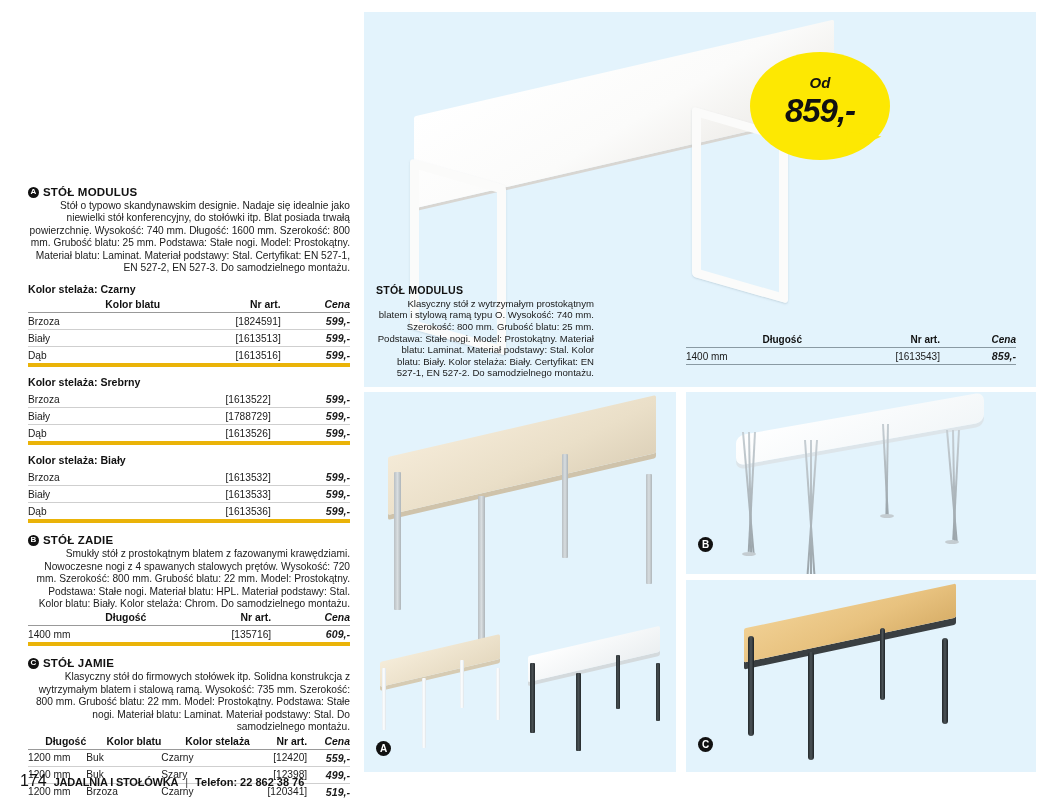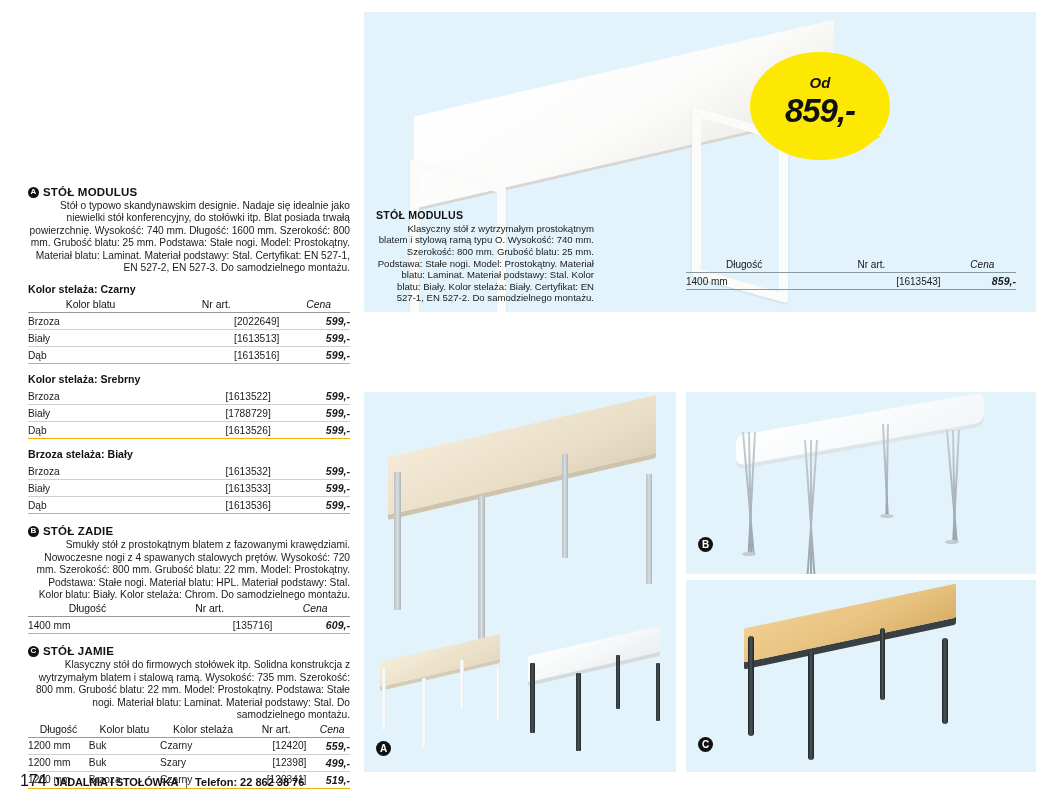--- a/index.html
+++ b/index.html
@@ -60,34 +60,34 @@
     margin: 9px 0 3px 0;
   }
 
   table.spec {
     width: 100%;
     border-collapse: collapse;
     font-size: 10.2px;
     margin-top: 1px;
   }
   table.spec th {
-    font-weight: normal;
+    font-weight: bold;
     font-size: 10.4px;
-    text-align: center;
+    text-align: right;
     padding: 1px 0 2px 0;
     border-bottom: 1px solid #999;
     white-space: nowrap;
   }
   table.spec td {
     padding: 2px 0 2px 0;
     border-bottom: 1px solid #cfcfcf;
     white-space: nowrap;
     color: #1a1a1a;
   }
-  table.spec tr:last-child td { border-bottom: 1px solid #eab308; }
+  table.spec tr:last-child td { border-bottom: 4px solid #eab308; }
   .col-art { text-align: right; padding-right: 8px !important; }
   .col-price {
     text-align: right;
     font-weight: bold;
     font-style: italic;
     font-size: 10.6px;
   }
   th.col-art { text-align: right; padding-right: 8px; }
   th.col-price { text-align: right; }
 
@@ -108,21 +108,21 @@
   .footer .cat { font-weight: bold; letter-spacing: -.2px; }
   .footer .sep { color: #444; }
   .footer .tel { font-weight: bold; text-align: center; }
 
   
   .panel {
     position: absolute;
     background: #e3f3fc;
     overflow: hidden;
   }
-  #panel-top   { left: 364px; top: 12px;  width: 672px; height: 300px; }
+  #panel-top   { left: 364px; top: 12px;  width: 672px; height: 375px; }
   #panel-a     { left: 364px; top: 392px; width: 312px; height: 380px; }
   #panel-b     { left: 686px; top: 392px; width: 350px; height: 182px; }
   #panel-c     { left: 686px; top: 580px; width: 350px; height: 192px; }
 
   .letter-badge {
     position: absolute;
     width: 15px; height: 15px;
     border-radius: 50%;
     background: #111;
     color: #fff;
@@ -333,21 +333,21 @@
         <thead>
           <tr>
             <th>Kolor blatu</th>
             <th class="col-art">Nr art.</th>
             <th class="col-price">Cena</th>
           </tr>
         </thead>
         <tbody>
           <tr>
             <td>Brzoza</td>
-            <td class="col-art">[2022649]</td>
+            <td class="col-art">[1824591]</td>
             <td class="col-price">599,-</td>
           </tr>
           <tr>
             <td>Biały</td>
             <td class="col-art">[1613513]</td>
             <td class="col-price">599,-</td>
           </tr>
           <tr>
             <td>Dąb</td>
             <td class="col-art">[1613516]</td>
@@ -374,21 +374,21 @@
           <tr>
             <td>Dąb</td>
             <td class="col-art">[1613526]</td>
             <td class="col-price">599,-</td>
           </tr>
         </tbody>
       </table>
     </div>
 
     <div>
-      <div class="sub-head">Brzoza stelaża: Biały</div>
+      <div class="sub-head">Kolor stelaża: Biały</div>
       <table class="spec">
         <tbody>
           <tr>
             <td>Brzoza</td>
             <td class="col-art">[1613532]</td>
             <td class="col-price">599,-</td>
           </tr>
           <tr>
             <td>Biały</td>
             <td class="col-art">[1613533]</td>

